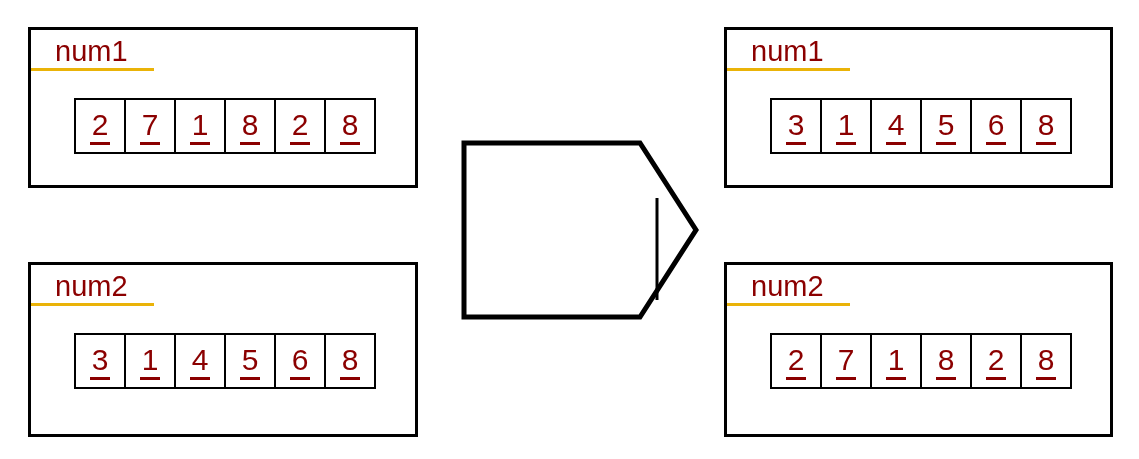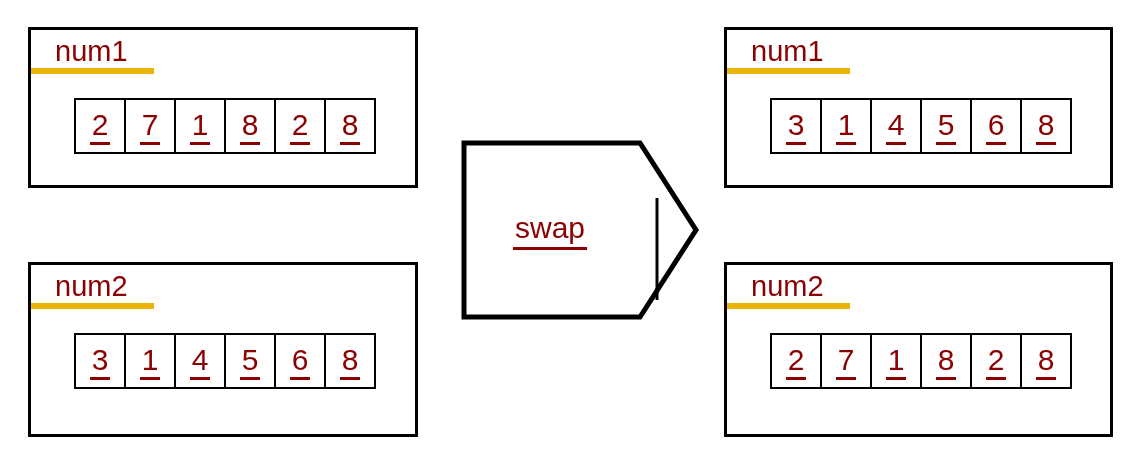--- a/index.html
+++ b/index.html
@@ -30,21 +30,21 @@
     position: absolute;
     left: 0px;
     top: 4px;
     white-space: nowrap;
     color: #8B0000;
     font-size: 29px;
     line-height: 34px;
     letter-spacing: 0px;
     padding-left: 24px;
     padding-right: 26px;
-    border-bottom: 6px solid #eab308;
+    border-bottom: 3px solid #eab308;
     font-family: "Liberation Sans", sans-serif;
   }
 
   
   .cells {
     position: absolute;
     display: flex;
   }
   .cell {
     box-sizing: border-box;
@@ -147,21 +147,20 @@
       </div>
     </div>
   </div>
 
   <div id="swap-shape">
     <svg viewBox="0 0 250 192" xmlns="http://www.w3.org/2000/svg">
       <polygon points="9,9 185,9 241,96 185,183 9,183" fill="#ffffff" stroke="#000000" stroke-width="5" stroke-linejoin="miter"></polygon>
       <line x1="202" y1="64" x2="202" y2="166" stroke="#000000" stroke-width="3"></line>
     </svg>
   </div>
-  <div class="swap-label">swap</div>
 
   <div class="var-box" style="left:724px; top:27px; width:389px; height:161px;">
     <div class="var-label">num1</div>
     <div class="cells" style="left:43px; top:68px;">
       <div class="cell">
         <span class="cell-val">3</span>
       </div>
       <div class="cell">
         <span class="cell-val">1</span>
       </div>

